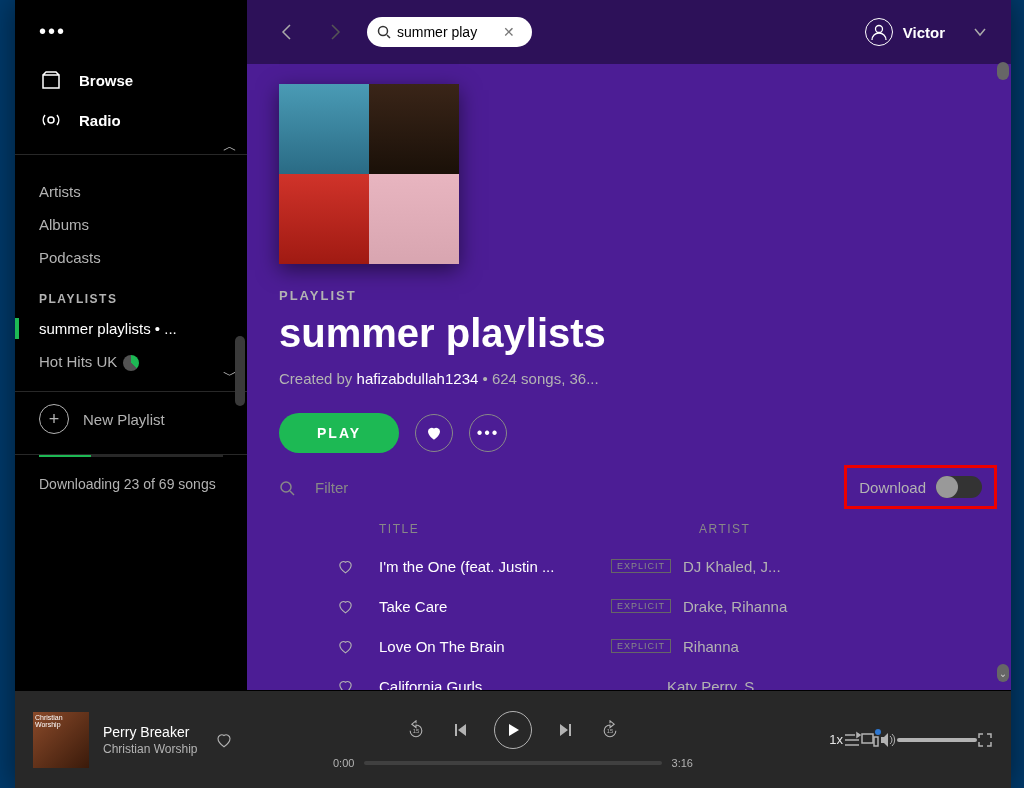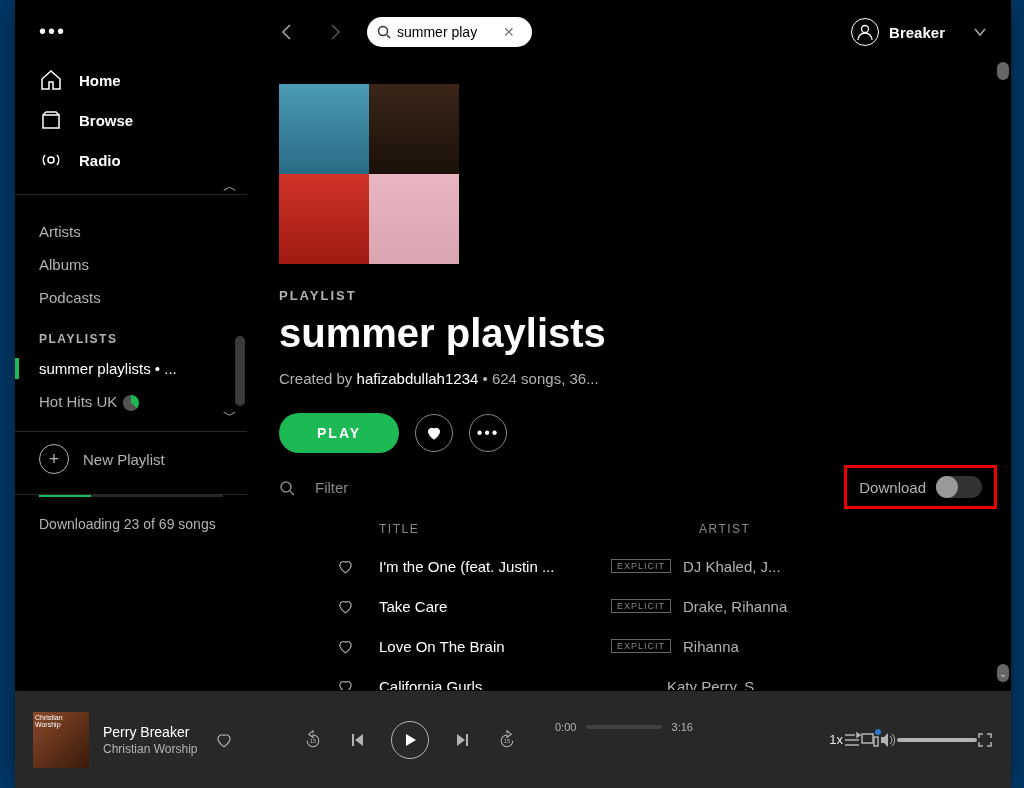--- a/index.html
+++ b/index.html
@@ -36,21 +36,21 @@
 .section-label { padding: 18px 24px 6px; color:#b3b3b3; font-size:12px; letter-spacing:1.5px; font-weight:600;}
 .new-pl { display:flex; align-items:center; gap:14px; padding: 12px 24px; color:#b3b3b3; font-size:15px; border-top:1px solid transparent;}
 .new-pl .circ { width:30px; height:30px; border:1.5px solid #b3b3b3; border-radius:50%; display:flex; align-items:center; justify-content:center; font-size:18px;}
 .dl-progress { border-top:1px solid #282828; padding:0 24px; margin-top:8px;}
 .dl-progress .bar { height:2px; background:#282828; margin-bottom:10px;}
 .dl-progress .bar::before { content:""; display:block; height:2px; width:28%; background:#1db954;}
 .dl-progress .txt { color:#b3b3b3; font-size:14px; line-height:1.6; padding-top:6px;}
 .sb-scroll { position:absolute; right:2px; top:336px; width:10px; height:70px; background:#3a3a3a; border-radius:5px;}
 .pie { width:16px; height:16px; border-radius:50%; background: conic-gradient(#1db954 0 130deg, #535353 130deg 360deg); display:inline-block; vertical-align:middle; margin-left:6px;}
 
-.main { flex:1; background:#000000; position:relative; overflow:hidden;}
+.main { flex:1; background:#4c1d95; position:relative; overflow:hidden;}
 .topbar { height:64px; display:flex; align-items:center; padding:0 24px; gap:16px; background:rgba(0,0,0,.4);}
 .navarrow { width:32px; height:32px; display:flex; align-items:center; justify-content:center; color:#888; font-size:24px;}
 .searchbox { background:#fff; border-radius:20px; height:30px; width:165px; display:flex; align-items:center; padding:0 10px; gap:6px;}
 .searchbox input { border:none; outline:none; font-size:14px; width:100px; background:transparent; color:#000;}
 .searchbox .mag { color:#333;}
 .searchbox .clr { color:#777; font-size:14px;}
 .user { margin-left:auto; display:flex; align-items:center; gap:10px; color:#fff; font-size:15px; font-weight:600;}
 .user .avatar { width:28px; height:28px; border:1.5px solid #fff; border-radius:50%; display:flex; align-items:center; justify-content:center;}
 .user .caret { margin-left:18px; color:#b3b3b3; font-size:16px;}
 
@@ -86,21 +86,21 @@
 .track-row .artist { color:#b3b3b3; white-space:nowrap; overflow:hidden; text-overflow:ellipsis; width:220px;}
 .main-scroll { position:absolute; right:2px; top:62px; width:12px; height:18px; background:#666; border-radius:6px;}
 .main-scroll-bot { position:absolute; right:2px; bottom:8px; width:12px; height:18px; background:#666; border-radius:6px; display:flex; align-items:center; justify-content:center; color:#ccc; font-size:10px;}
 
 .player { height:98px; background:#282828; border-top:1px solid #000; display:flex; align-items:center; padding:0 18px;}
 .now { display:flex; align-items:center; gap:14px; width:270px;}
 .now .art { width:56px; height:56px; background:linear-gradient(135deg,#8a4a2a,#3a1a0a); display:flex; align-items:flex-start; justify-content:flex-start; font-size:7px; color:#fff; padding:2px;}
 .now .info .t { color:#fff; font-size:14px;}
 .now .info .a { color:#b3b3b3; font-size:12px; margin-top:2px;}
 .now .h { color:#b3b3b3; margin-left:4px;}
-.controls { flex:1; display:flex; flex-direction:row; align-items:flex-start; gap:8px;}
+.controls { flex:1; display:flex; flex-direction:column; align-items:center; gap:8px;}
 .ctrl-row { display:flex; align-items:center; gap:26px;}
 .ctrl-btn { color:#b3b3b3; display:flex; align-items:center; justify-content:center;}
 .play-circ { width:38px; height:38px; border:1.5px solid #b3b3b3; border-radius:50%; display:flex; align-items:center; justify-content:center;}
 .prog-row { display:flex; align-items:center; gap:10px; font-size:11px; color:#b3b3b3; width:100%; padding:0 30px;}
 .prog-bar { flex:1; height:4px; background:#404040; border-radius:2px;}
 .right-ctrls { width:270px; display:flex; align-items:center; justify-content:flex-end; color:#e5e5e5; font-size:13px;}
 .vol-bar { width:80px; height:4px; background:#b3b3b3; border-radius:2px;}
 svg { display:block; }
 </style>
 </head>
@@ -128,28 +128,20 @@
   </div>
 
   <div class="body">
 
     <div class="sidebar">
       <div class="dots">•••</div>
 
       <div class="nav-item bold">
         <span class="ic">
             <svg width="24" height="24" viewBox="0 0 24 24" fill="none" stroke="#fff" stroke-width="1.5">
-              <path d="M3 11 L12 3 L21 11 V21 H14 V14 H10 V21 H3 Z"></path>
-            </svg>
-          </span>
-        <span>Home</span>
-      </div>
-      <div class="nav-item bold">
-        <span class="ic">
-            <svg width="24" height="24" viewBox="0 0 24 24" fill="none" stroke="#fff" stroke-width="1.5">
               <path d="M4 7 H20 V20 H4 Z M4 7 L7 4 H17 L20 7"></path>
             </svg>
           </span>
         <span>Browse</span>
       </div>
       <div class="nav-item bold">
         <span class="ic">
             <svg width="24" height="24" viewBox="0 0 24 24" fill="none" stroke="#fff" stroke-width="1.5">
               <circle cx="12" cy="12" r="3"></circle>
               <path d="M6 7 A8 8 0 0 0 6 17 M18 7 A8 8 0 0 1 18 17"></path>
@@ -207,21 +199,21 @@
           <input value="summer play" style="">
           <span class="clr">✕</span>
         </div>
         <div class="user">
           <span class="avatar">
               <svg width="18" height="18" viewBox="0 0 18 18" stroke="#fff" stroke-width="1.3" fill="none">
                 <circle cx="9" cy="6" r="3.5"></circle>
                 <path d="M2 17 A7 7 0 0 1 16 17"></path>
               </svg>
             </span>
-          <span>Breaker</span>
+          <span>Victor</span>
           <span class="caret">
               <svg width="14" height="14" viewBox="0 0 14 14" stroke="#aaa" stroke-width="1.5" fill="none">
                 <path d="M2 4 L7 10 L12 4"></path>
               </svg>
             </span>
         </div>
       </div>
 
       <div class="content">
         <div class="header-row">

